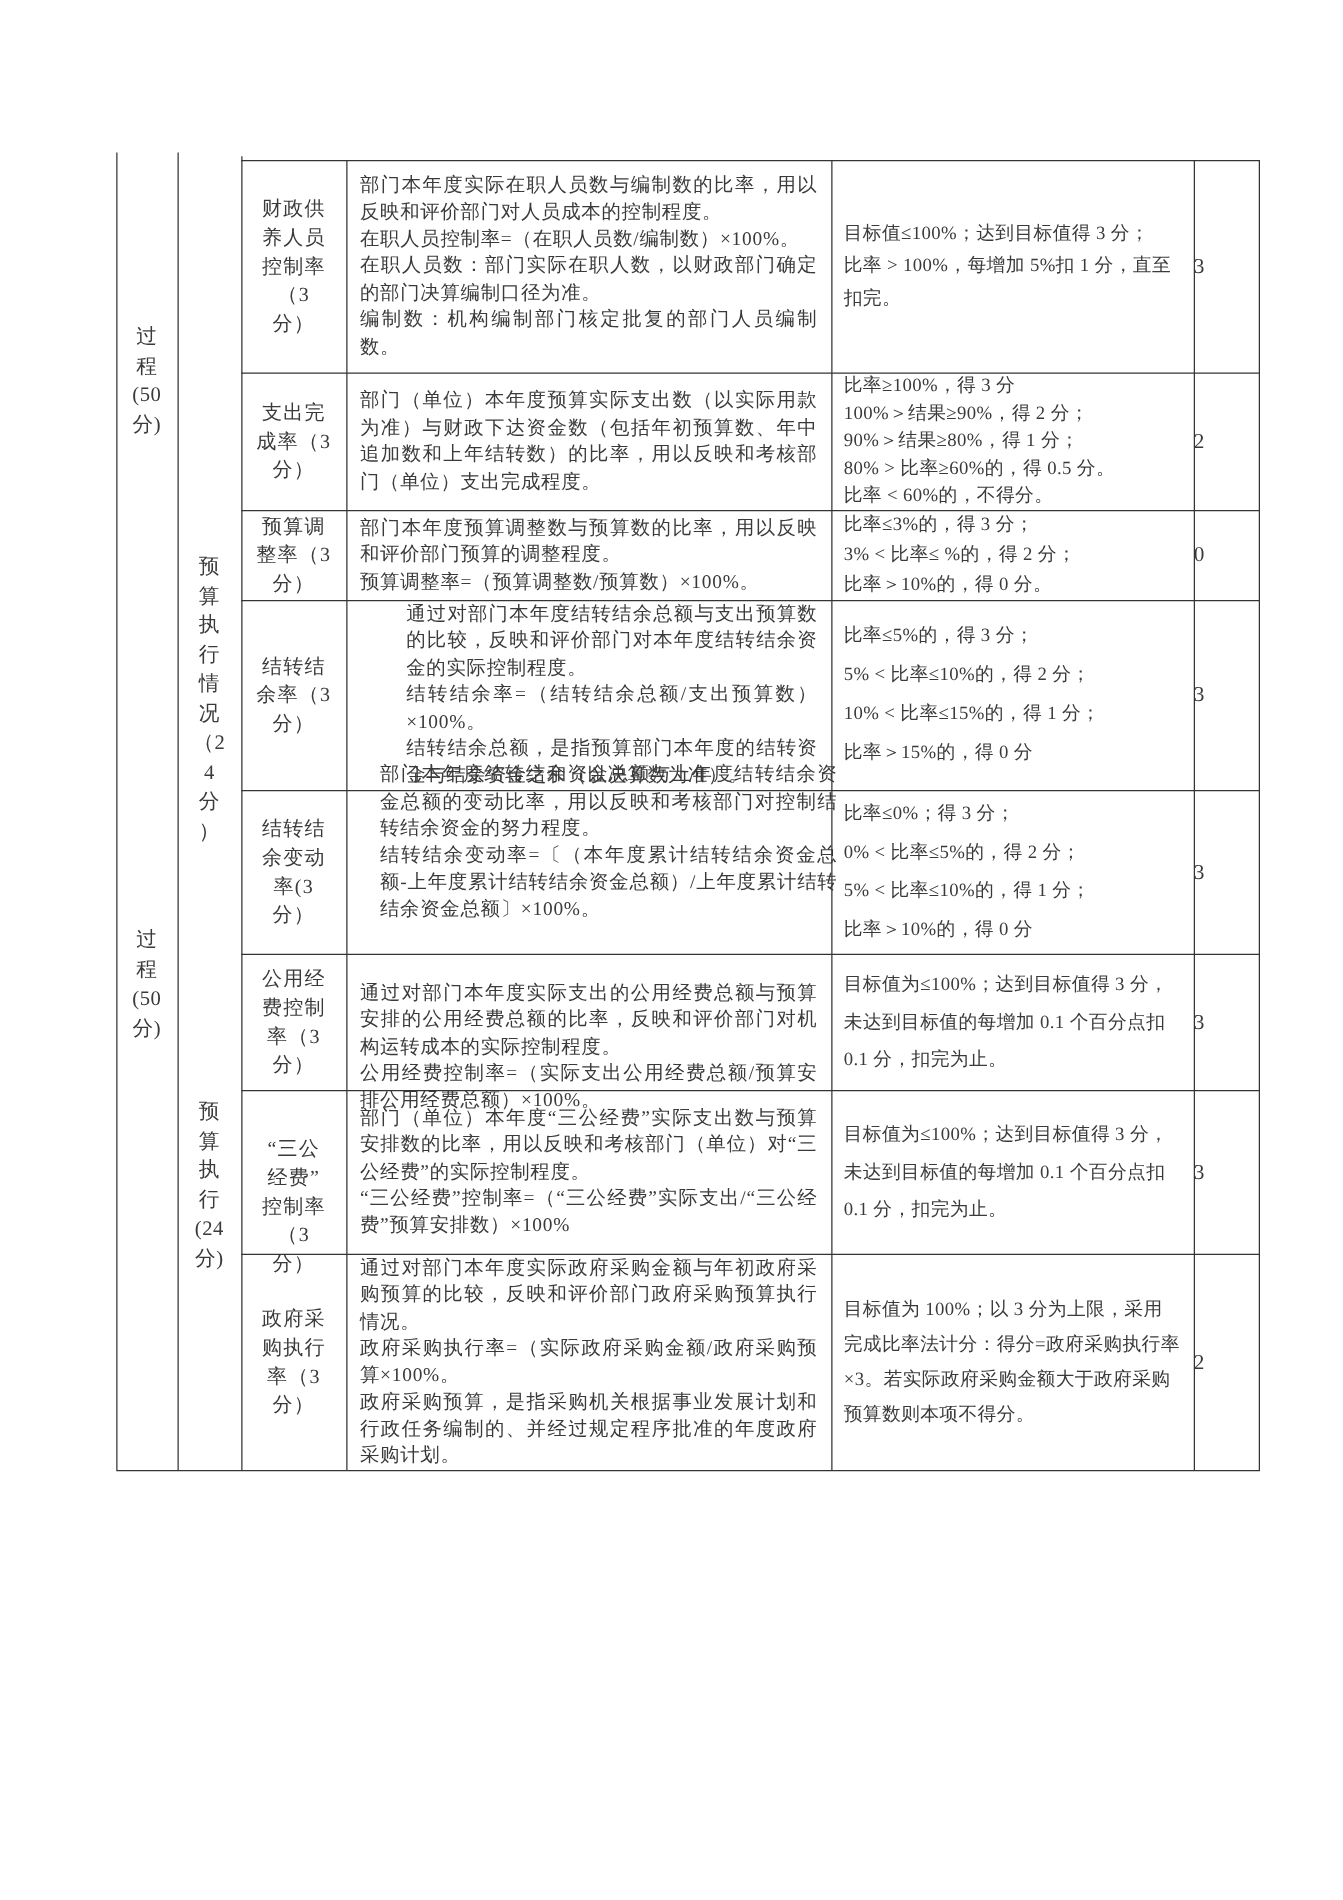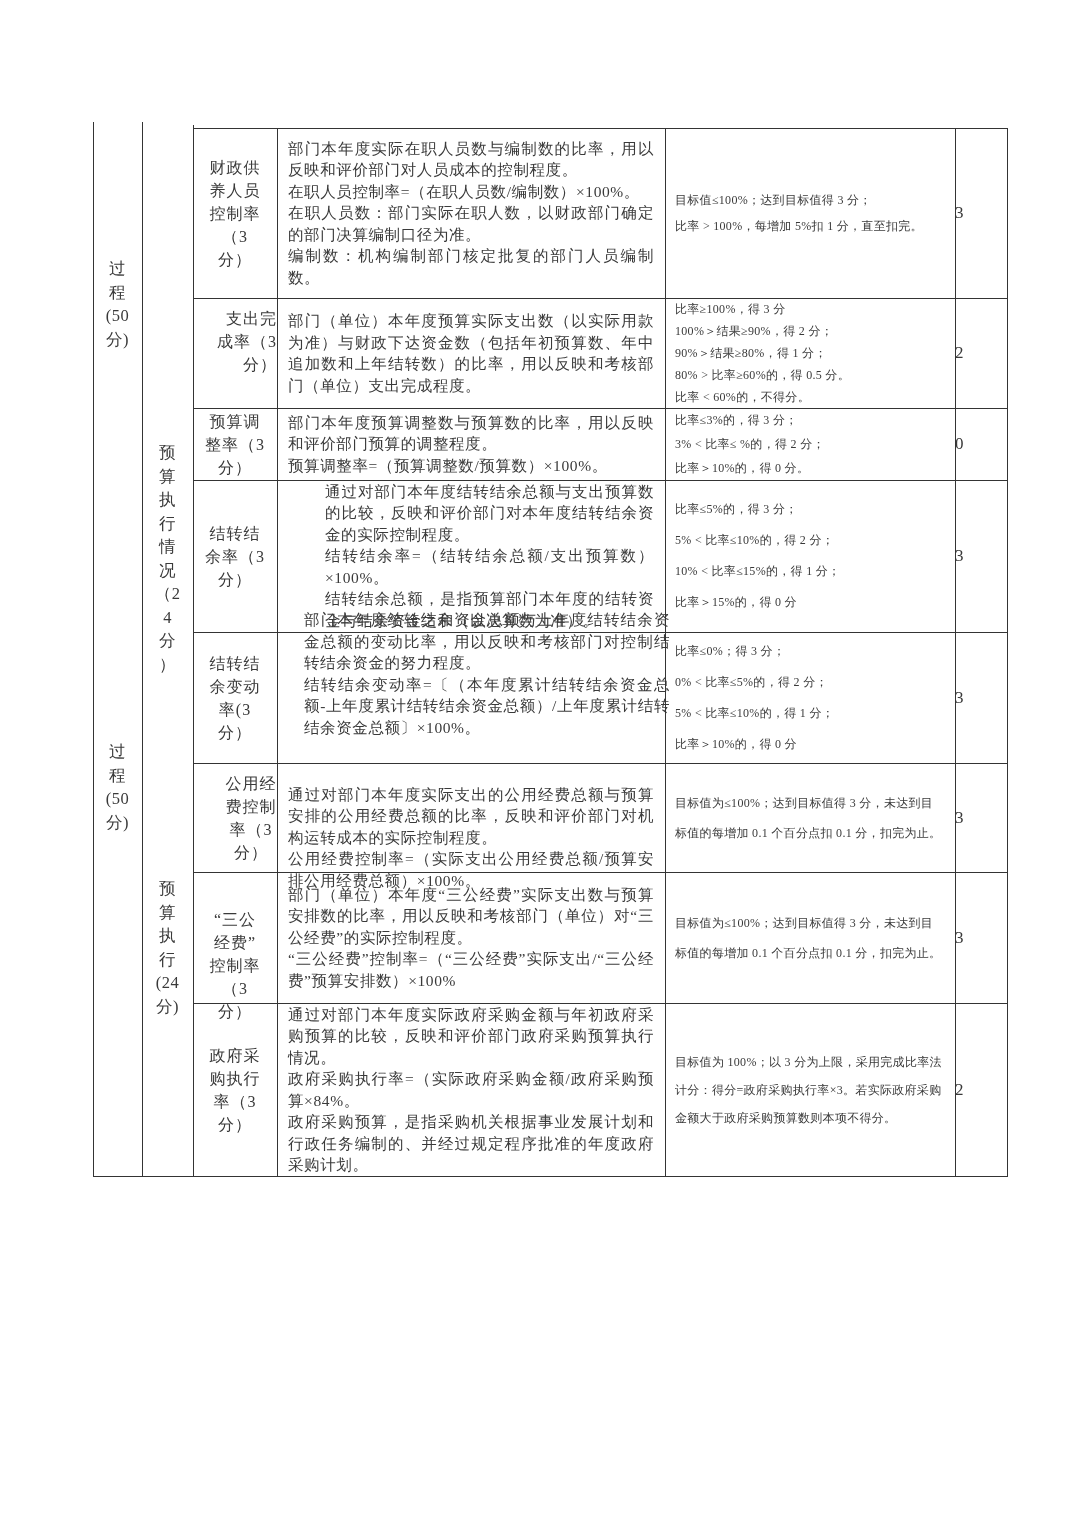--- a/index.html
+++ b/index.html
@@ -9,21 +9,21 @@
     color:#3a3a3a;
   }
   .page{position:relative;width:1074px;height:1520px;background:#fff;overflow:hidden;}
   .gline{position:absolute;background:#343434;}
   .cell{position:absolute;box-sizing:border-box;display:flex;align-items:center;overflow:hidden;}
   .cell .txt{width:100%;}
   .c3{left:193px;width:84px;justify-content:center;text-align:center;
       white-space:pre-line;font-size:16px;line-height:23px;letter-spacing:1px;}
   .c4{left:277px;width:388px;padding:3px 11px;font-size:15.5px;line-height:21.5px;
       letter-spacing:0.6px;white-space:pre-line;text-align:justify;}
-  .c5{left:665px;width:290px;padding:1px 10px;font-size:12px;
+  .c5{left:665px;width:290px;padding:1px 10px;font-size:15px;
       letter-spacing:0.3px;white-space:pre-line;text-align:left;}
   .c6{left:955px;width:52px;justify-content:center;font-size:17px;}
   .vtext{position:absolute;white-space:pre-line;text-align:center;
       font-size:16.5px;line-height:23.5px;letter-spacing:0.5px;color:#3a3a3a;}
 </style>
 </head>
 <body>
 
 <div class="page">
 
@@ -60,21 +60,21 @@
 分）</div></div>
       <div class="cell c4" style="top: 128px; height: 170px;"><div class="txt">部门本年度实际在职人员数与编制数的比率，用以反映和评价部门对人员成本的控制程度。
 在职人员控制率=（在职人员数/编制数）×100%。
 在职人员数：部门实际在职人数，以财政部门确定的部门决算编制口径为准。
 编制数：机构编制部门核定批复的部门人员编制数。</div></div>
       <div class="cell c5" style="top: 128px; height: 170px; line-height: 26px;"><div class="txt">目标值≤100%；达到目标值得 3 分；
 比率 &gt; 100%，每增加 5%扣 1 分，直至扣完。</div></div>
       <div class="cell c6" style="top: 128px; height: 170px;">
         <div class="txt">3</div>
       </div>
-      <div class="cell c3" style="top: 286px; height: 110px; text-align: right;"><div class="txt">支出完
+      <div class="cell c3" style="top: 298px; height: 110px;"><div class="txt">支出完
 成率（3
 分）</div></div>
       <div class="cell c4" style="top: 298px; height: 110px;"><div class="txt">部门（单位）本年度预算实际支出数（以实际用款为准）与财政下达资金数（包括年初预算数、年中追加数和上年结转数）的比率，用以反映和考核部门（单位）支出完成程度。</div></div>
       <div class="cell c5" style="top: 298px; height: 110px; line-height: 22px;"><div class="txt">比率≥100%，得 3 分
 100%＞结果≥90%，得 2 分；
 90%＞结果≥80%，得 1 分；
 80% &gt; 比率≥60%的，得 0.5 分。
 比率 &lt; 60%的，不得分。</div></div>
       <div class="cell c6" style="top: 298px; height: 110px;">
         <div class="txt">2</div>
@@ -109,21 +109,21 @@
 分）</div></div>
       <div class="cell c4" style="top: 608px; height: 131px; margin-left: 16px;"><div class="txt">部门本年度结转结余资金总额与上年度结转结余资金总额的变动比率，用以反映和考核部门对控制结转结余资金的努力程度。
 结转结余变动率=〔（本年度累计结转结余资金总额-上年度累计结转结余资金总额）/上年度累计结转结余资金总额〕×100%。</div></div>
       <div class="cell c5" style="top: 632px; height: 131px; line-height: 31px;"><div class="txt">比率≤0%；得 3 分；
 0% &lt; 比率≤5%的，得 2 分；
 5% &lt; 比率≤10%的，得 1 分；
 比率＞10%的，得 0 分</div></div>
       <div class="cell c6" style="top: 632px; height: 131px;">
         <div class="txt">3</div>
       </div>
-      <div class="cell c3" style="top: 763px; height: 109px; margin-left: 16px;"><div class="txt">公用经
+      <div class="cell c3" style="top: 763px; height: 109px;"><div class="txt">公用经
 费控制
 率（3
 分）</div></div>
       <div class="cell c4" style="top: 763px; height: 109px; margin-top: 20px;"><div class="txt">通过对部门本年度实际支出的公用经费总额与预算安排的公用经费总额的比率，反映和评价部门对机构运转成本的实际控制程度。
 公用经费控制率=（实际支出公用经费总额/预算安排公用经费总额）×100%。</div></div>
       <div class="cell c5" style="top: 763px; height: 109px; line-height: 30px;"><div class="txt">目标值为≤100%；达到目标值得 3 分，未达到目标值的每增加 0.1 个百分点扣 0.1 分，扣完为止。</div></div>
       <div class="cell c6" style="top: 763px; height: 109px;">
         <div class="txt">3</div>
       </div>
       <div class="cell c3" style="top: 872px; height: 131px; margin-top: 28px;"><div class="txt">“三公
@@ -135,21 +135,21 @@
 “三公经费”控制率=（“三公经费”实际支出/“三公经费”预算安排数）×100%</div></div>
       <div class="cell c5" style="top: 872px; height: 131px; line-height: 30px;"><div class="txt">目标值为≤100%；达到目标值得 3 分，未达到目标值的每增加 0.1 个百分点扣 0.1 分，扣完为止。</div></div>
       <div class="cell c6" style="top: 872px; height: 131px;">
         <div class="txt">3</div>
       </div>
       <div class="cell c3" style="top: 1003px; height: 173px;"><div class="txt">政府采
 购执行
 率（3
 分）</div></div>
       <div class="cell c4" style="top: 1003px; height: 173px;"><div class="txt">通过对部门本年度实际政府采购金额与年初政府采购预算的比较，反映和评价部门政府采购预算执行情况。
-政府采购执行率=（实际政府采购金额/政府采购预算×84%。
+政府采购执行率=（实际政府采购金额/政府采购预算×100%。
 政府采购预算，是指采购机关根据事业发展计划和行政任务编制的、并经过规定程序批准的年度政府采购计划。</div></div>
       <div class="cell c5" style="top: 1003px; height: 173px; line-height: 28px;"><div class="txt">目标值为 100%；以 3 分为上限，采用完成比率法计分：得分=政府采购执行率×3。若实际政府采购金额大于政府采购预算数则本项不得分。</div></div>
       <div class="cell c6" style="top: 1003px; height: 173px;">
         <div class="txt">2</div>
       </div>
     </div>
   <div id="lines">
       <div class="gline" style="left: 93px; top: 122px; width: 1px; height: 1054px;"></div>
       <div class="gline" style="left: 142px; top: 122px; width: 1px; height: 1054px;"></div>
       <div class="gline" style="left: 193px; top: 125px; width: 1px; height: 1051px;"></div>

